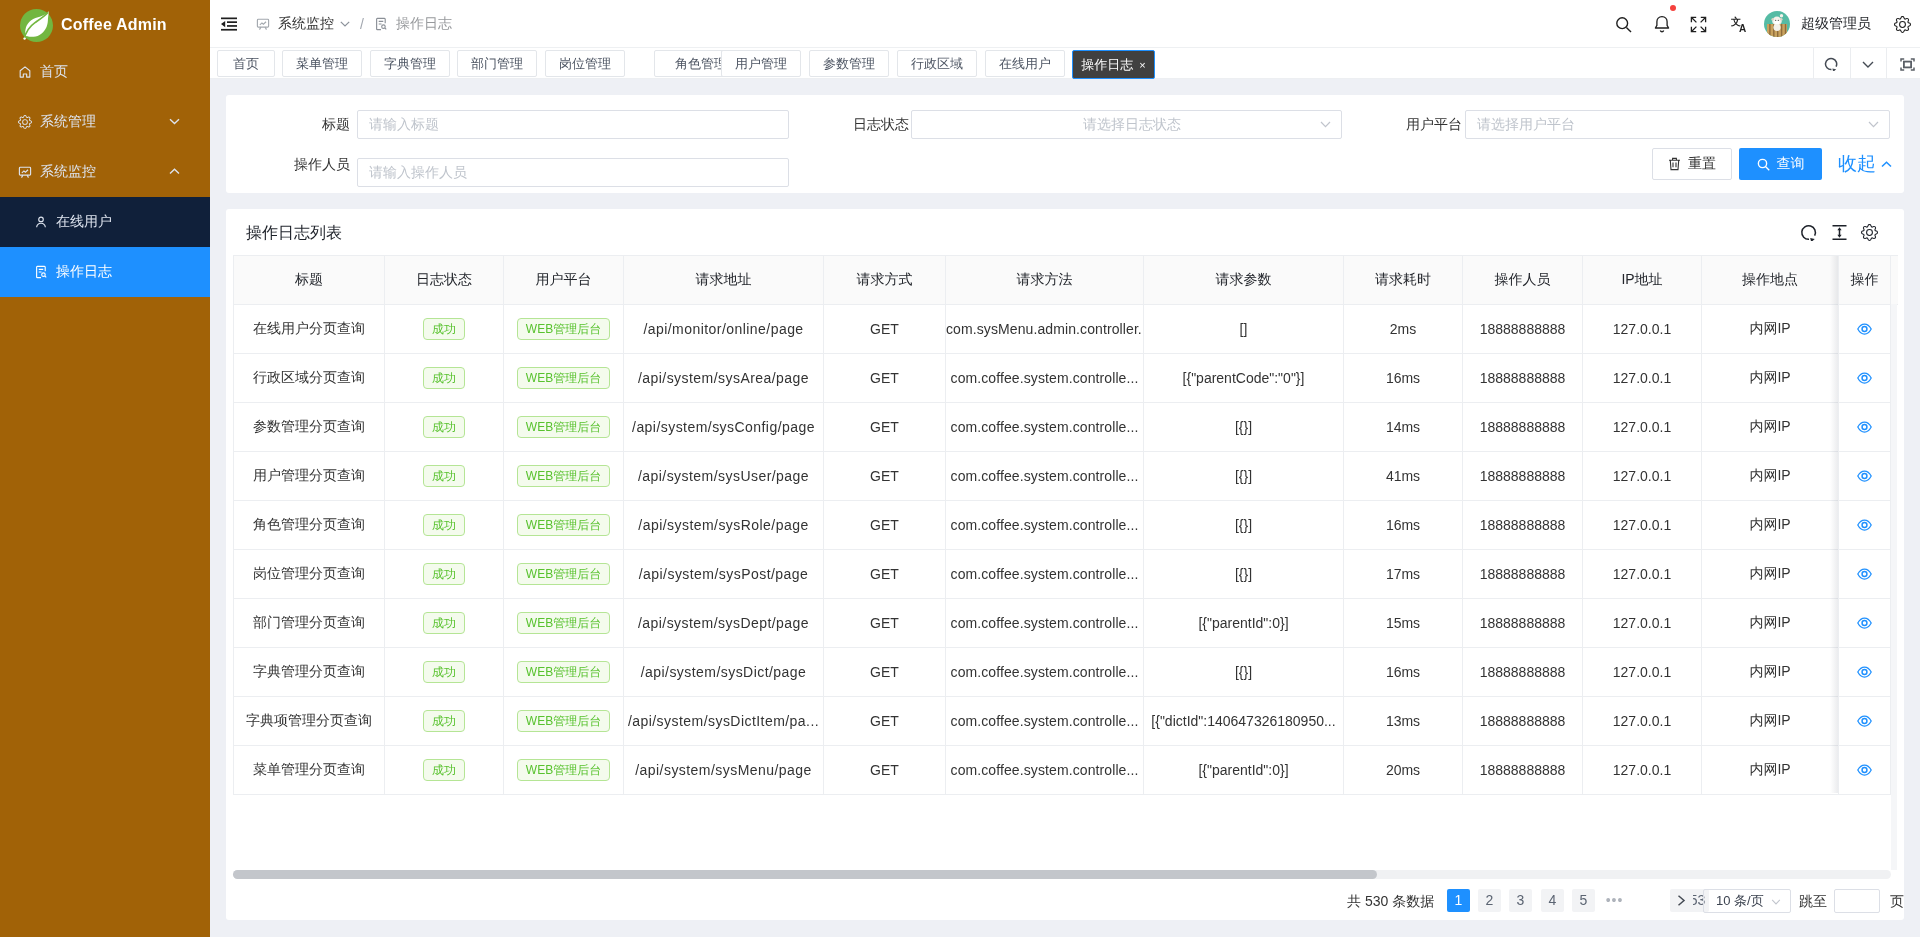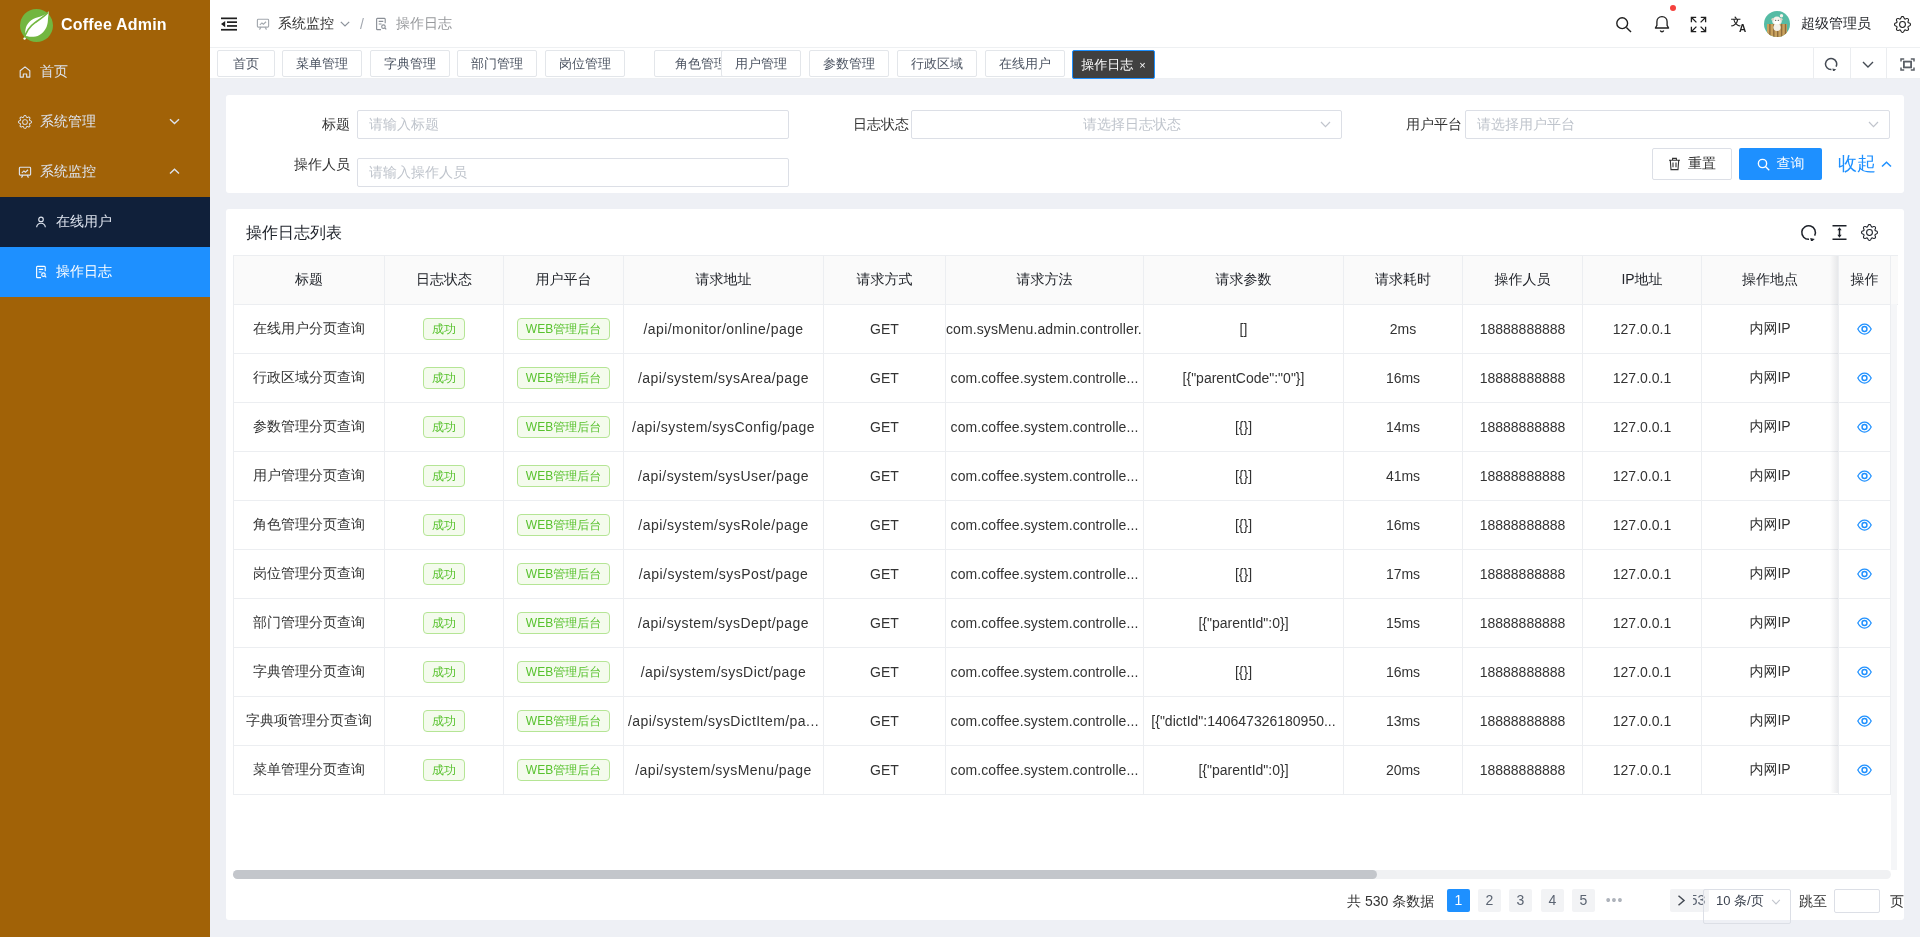--- a/index.html
+++ b/index.html
@@ -555,21 +555,21 @@
     <span class="pbtn" style="left:1283px;">3</span>
     <span class="pbtn" style="left:1315px;">4</span>
     <span class="pbtn" style="left:1346px;">5</span>
     <span class="abs" style="left:1377px; top:0; width:23px; text-align:center; color:#aeb3bb; letter-spacing:1px; line-height:23px;">•••</span>
     <span class="pbtn" style="left:1460px;">53</span>
     <span class="pbtn" style="left:1444px;">
         <svg width="9" height="11" viewBox="0 0 9 11" style="margin:6px auto 0;" fill="none" stroke="#454b54" stroke-width="1.5">
           <path d="M1.5 0.8 7 5.5 1.5 10.2"></path>
         </svg>
       </span>
-    <span class="abs" style="left:1477px; top:0; width:88px; height:35px; border:1px solid #dcdfe6; border-radius:2px; line-height:22px; padding-left:12px; color:#3c4350; font-size:13px;">10 条/页
+    <span class="abs" style="left:1477px; top:0; width:88px; height:24px; border:1px solid #dcdfe6; border-radius:2px; line-height:22px; padding-left:12px; color:#3c4350; font-size:13px;">10 条/页
       <svg width="10" height="6" viewBox="0 0 11 7" fill="none" stroke="#c0c4cc" stroke-width="1.2" style="position:absolute; right:9px; top:9px;">
           <path d="M1 1 5.5 5.7 10 1"></path>
         </svg>
     </span>
     <span class="abs" style="left:1573px; top:4px; color:#333;">跳至</span>
     <span class="abs" style="left:1608px; top:0; width:46px; height:24px; border:1px solid #dcdfe6; border-radius:2px; background:#fff;"></span>
     <span class="abs" style="left:1664px; top:4px; color:#333;">页</span>
   </div>
 </div>
 

